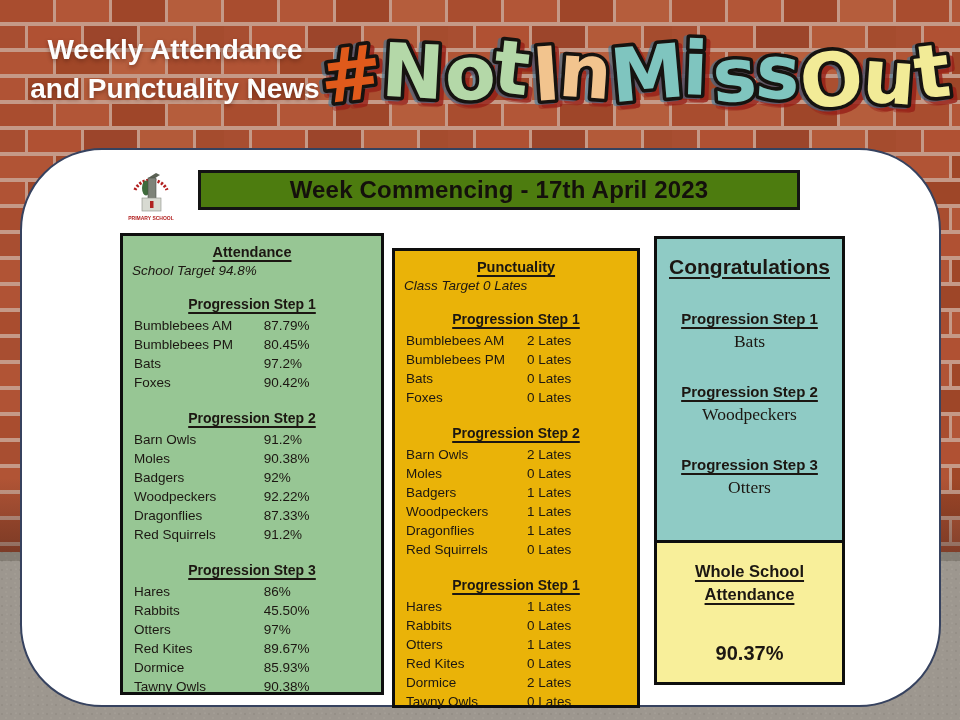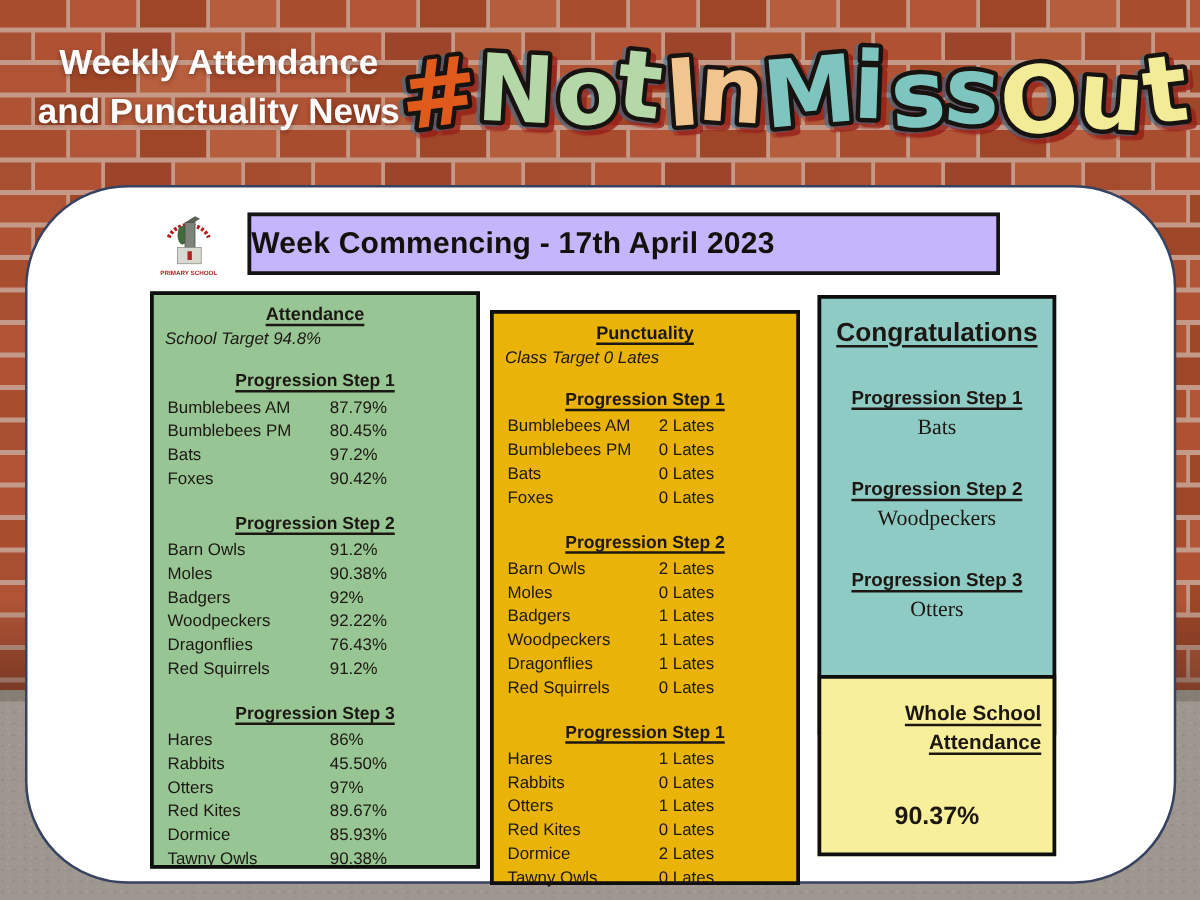--- a/index.html
+++ b/index.html
@@ -28,23 +28,23 @@
 
   
   .card{
     position:absolute;left:20px;top:148px;width:921px;height:559px;z-index:1;
     background:#ffffff;border:2px solid #36425f;border-radius:82px;box-sizing:border-box;
   }
 
   .crest{position:absolute;left:127px;top:166px;z-index:2;}
 
   .banner{
-    position:absolute;left:198px;top:170px;width:602px;height:50px;z-index:2;
-    background:#c4b5fd;border:3px solid #141414;box-sizing:border-box;
-    display:flex;align-items:center;justify-content:flex-start;
+    position:absolute;left:198px;top:170px;width:602px;height:40px;z-index:2;
+    background:#4d7c0f;border:3px solid #141414;box-sizing:border-box;
+    display:flex;align-items:center;justify-content:center;
   }
   .banner span{font-weight:bold;font-size:24px;color:#14100c;letter-spacing:.2px;}
 
   .panel{
     position:absolute;z-index:2;border:3px solid #0e0e0e;box-sizing:border-box;
     padding:8px 9px 6px 9px;font-size:13.5px;
   }
   .panel-attendance{left:120px;top:233px;width:264px;height:462px;background:#97c694;}
   .panel-punctuality{left:392px;top:248px;width:248px;height:460px;background:#eab308;}
   .panel-congrats{left:654px;top:236px;width:191px;height:352px;background:#8fcbc5;}
@@ -56,21 +56,21 @@
   .section{margin-top:18px;}
   .section-title{text-align:center;font-weight:bold;font-size:14px;margin-bottom:4px;}
   .row{display:flex;line-height:19px;padding:0 2px;}
   .row .lbl{flex:1;}
   .row .val{width:45%;}
 
   .congrats-title{text-align:center;font-weight:bold;font-size:21px;margin-top:8px;}
   .congrats-step{text-align:center;font-weight:bold;font-size:15px;margin-top:31px;}
   .congrats-winner{text-align:center;font-family:"Liberation Serif",serif;font-size:17.5px;margin-top:4px;}
 
-  .ws-title{text-align:right;font-weight:bold;font-size:16.5px;line-height:23px;margin-top:9px;}
+  .ws-title{text-align:center;font-weight:bold;font-size:16.5px;line-height:23px;margin-top:9px;}
   .ws-value{text-align:center;font-weight:bold;font-size:20px;margin-top:36px;}
 </style>
 </head>
 <body>
 
 <svg class="bg" width="960" height="720" viewBox="0 0 960 720" aria-hidden="true">
   <defs>
     <pattern id="brick" width="224" height="104" patternUnits="userSpaceOnUse">
       <rect width="224" height="104" fill="#c59987"></rect>
       <rect x="0" y="0" width="53" height="22" fill="#a94d2f"></rect>
@@ -193,21 +193,21 @@
           <span class="val">92%</span>
         </div>
 
         <div class="row">
           <span class="lbl">Woodpeckers</span>
           <span class="val">92.22%</span>
         </div>
 
         <div class="row">
           <span class="lbl">Dragonflies</span>
-          <span class="val">76.43%</span>
+          <span class="val">87.33%</span>
         </div>
 
         <div class="row">
           <span class="lbl">Red Squirrels</span>
           <span class="val">91.2%</span>
         </div>
       </div>
   </div>
   <div class="section">
     <div class="section-title u">Progression Step 3</div>

